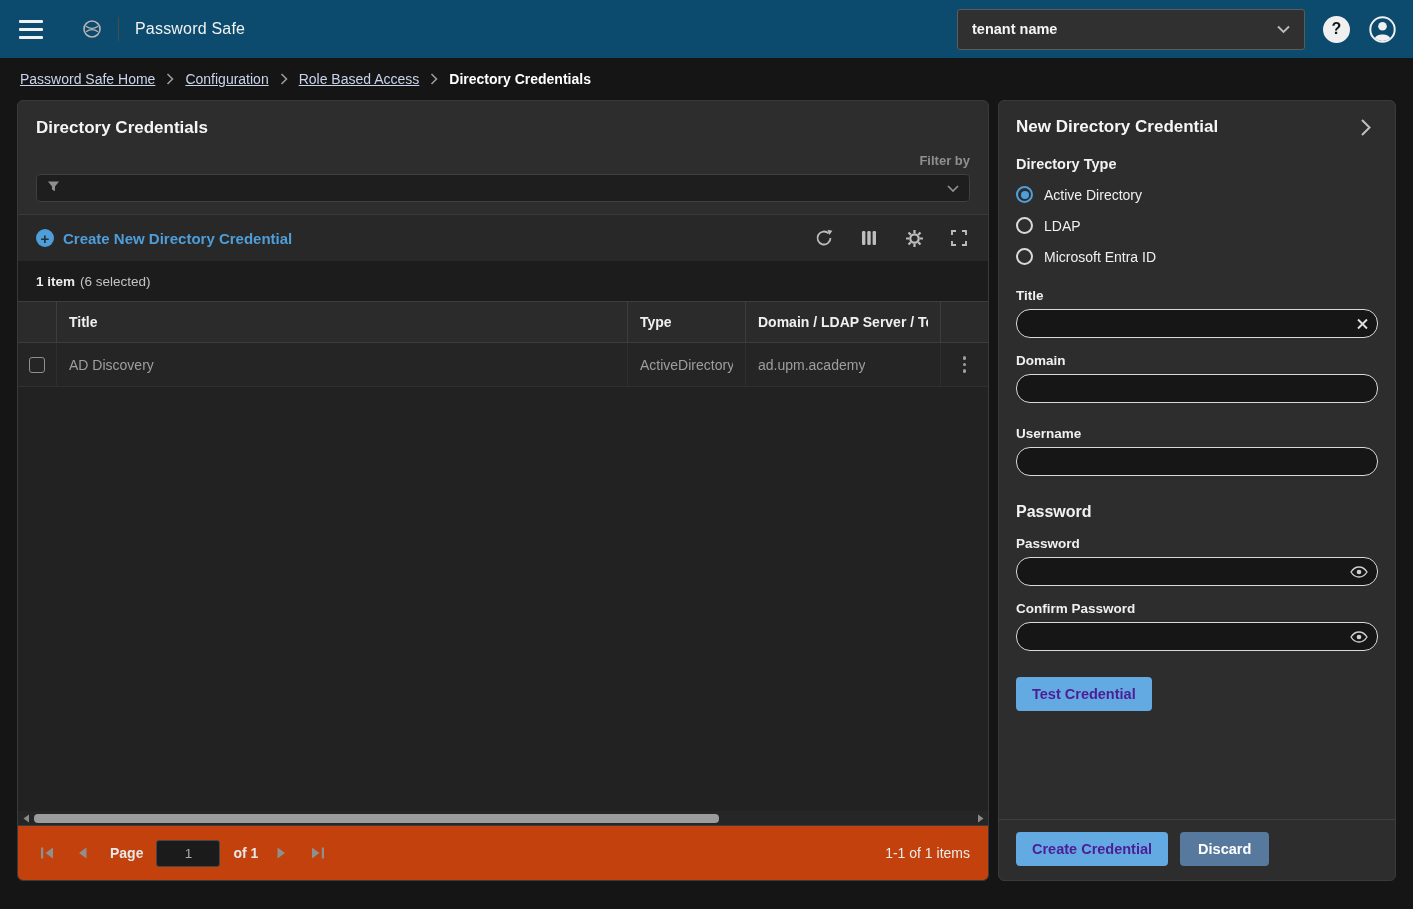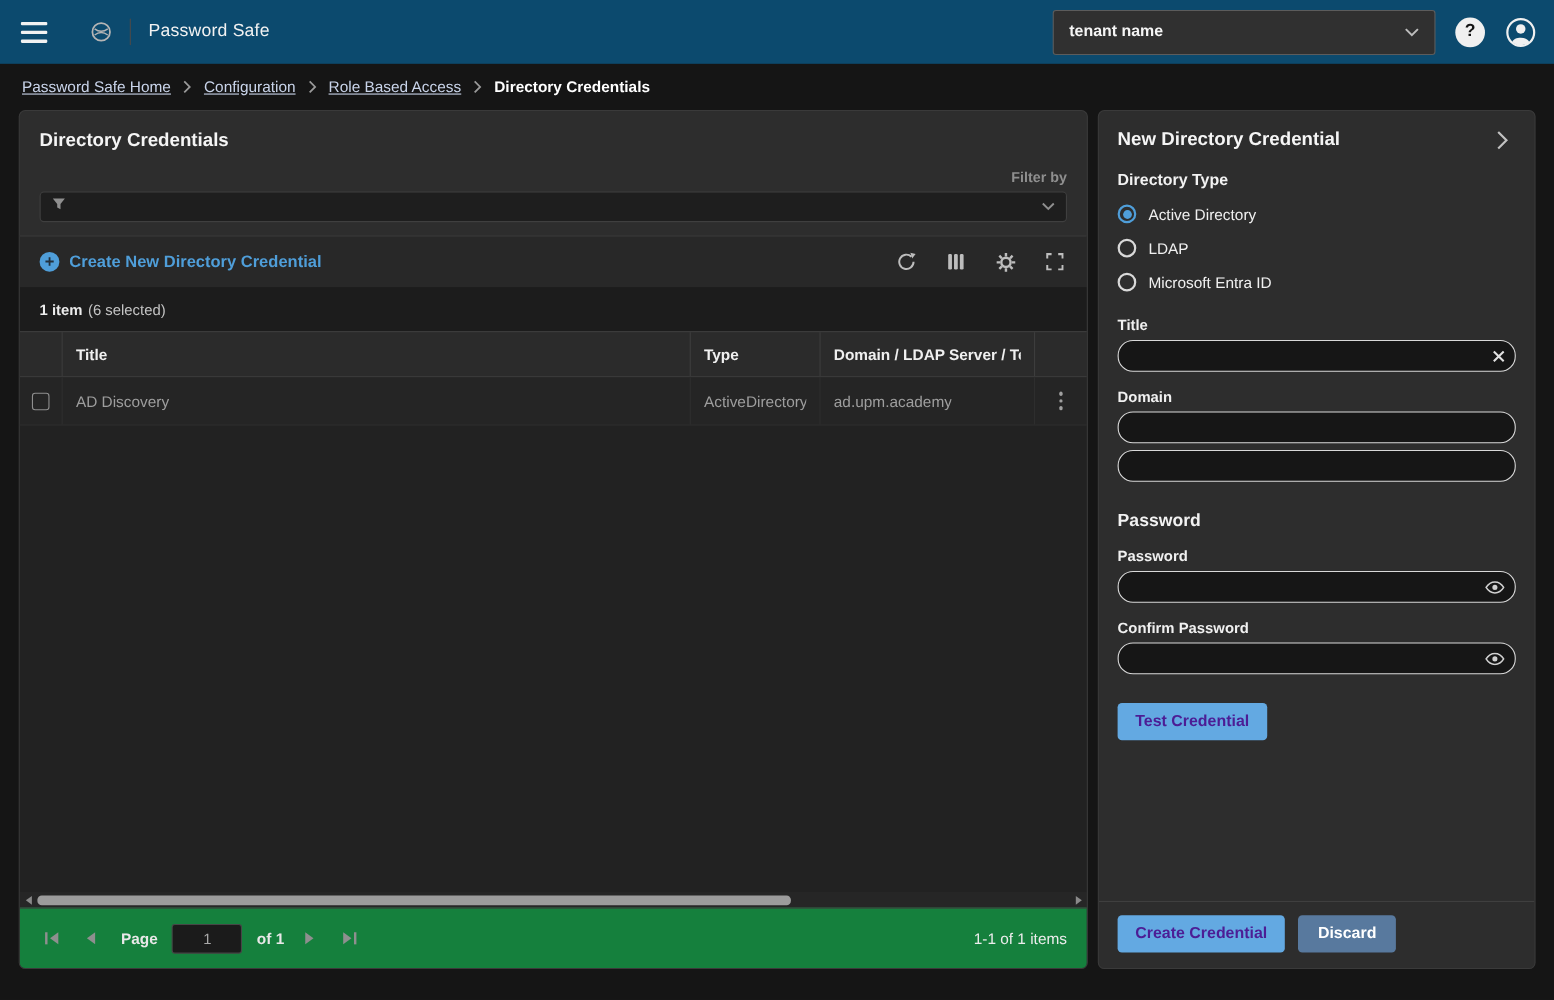--- a/index.html
+++ b/index.html
@@ -80,21 +80,21 @@
   .kebab { display:flex; flex-direction:column; gap:3px; align-items:center; justify-content:center; width:22px; height:22px; }
   .kebab i { width:3.5px; height:3.5px; border-radius:50%; background:#a0a0a0; }
 
   .grid-empty { flex:1; background:#222222; }
 
   .hscroll { height:14px; background:#262626; display:flex; align-items:center; gap:2px; padding:0 1px; }
   .hs-arrow { width:13px; height:13px; display:flex; align-items:center; justify-content:center; }
   .hs-track { flex:1; height:11px; position:relative; }
   .hs-thumb { position:absolute; left:0; top:1px; height:9px; width:73%; background:#9c9c9c; border-radius:4px; }
 
-  .grid-footer { height:55px; border-top:1px solid #3c3c3c; background:#15803d; display:flex; align-items:center;
+  .grid-footer { height:55px; border-top:1px solid #3c3c3c; background:#c2410c; display:flex; align-items:center;
                  padding:0 18px; gap:13px; }
   .pager-btn { display:flex; align-items:center; justify-content:center; width:22px; height:22px; }
   .page-label { font-size:14px; font-weight:bold; color:#e8e8e8; margin-left:4px; }
   .page-input { width:64px; height:27px; background:#1b1b1b; border:1px solid #474747; border-radius:3px;
                 color:#a8a8a8; text-align:center; font-size:13.5px; }
   .of-label { font-size:14px; font-weight:bold; color:#e8e8e8; }
   .range-label { margin-left:auto; font-size:14px; color:#ececec; }
 
   
   .form-head { display:flex; align-items:center; justify-content:space-between; }
@@ -364,20 +364,21 @@
         </svg>
       </button>
     </div>
 
     <div class="field-label tight">Domain</div>
     <div class="input-wrap">
       <input class="text-input" type="text" style="">
     </div>
 
 
+    <div class="field-label">Username</div>
     <div class="input-wrap">
       <input class="text-input" type="text" style="">
     </div>
 
     <div class="pw-heading">Password</div>
 
     <div class="field-label tight">Password</div>
     <div class="input-wrap">
       <input class="text-input" type="password" style="">
       <button class="input-icon-btn">

